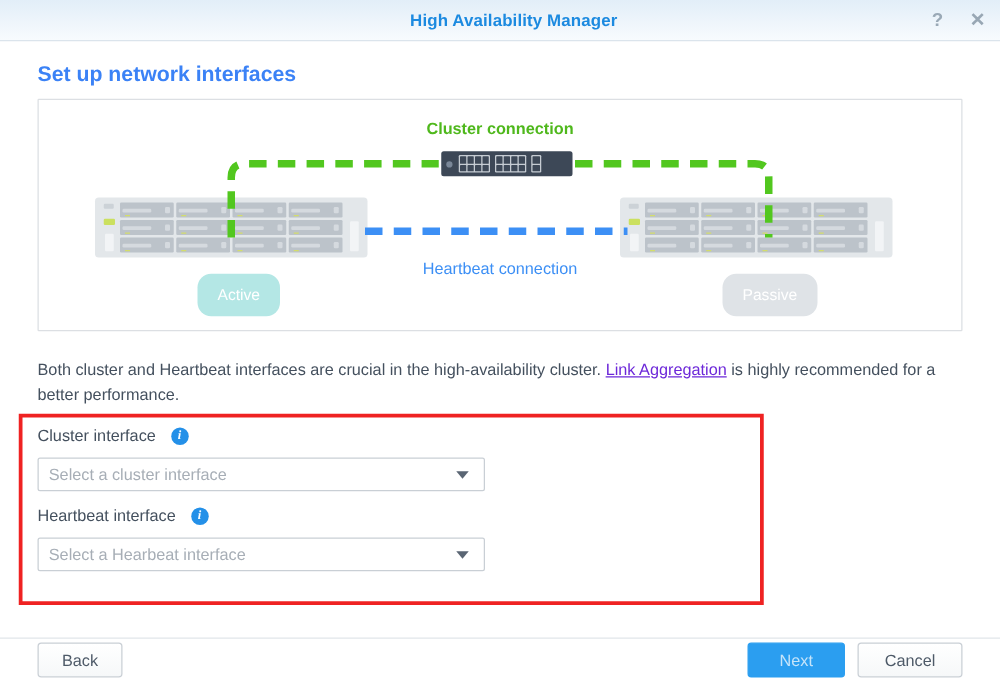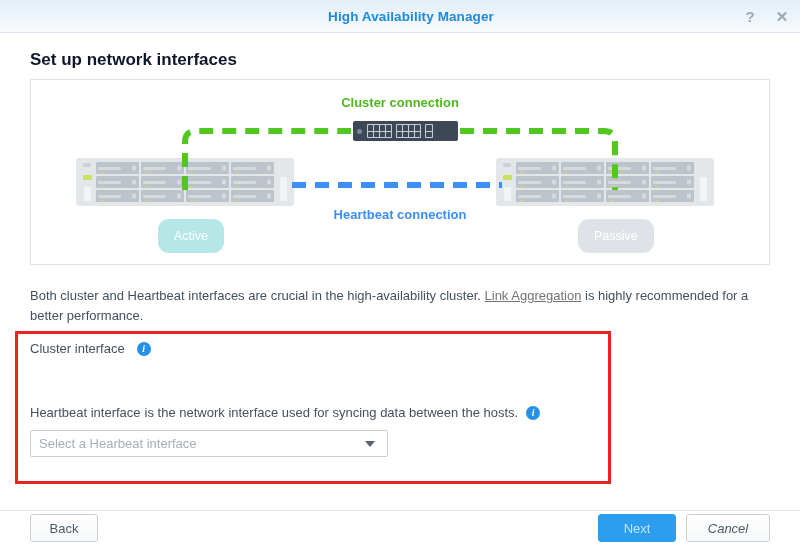--- a/index.html
+++ b/index.html
@@ -41,21 +41,21 @@
     cursor: pointer;
     font-weight: 600;
   }
   .tb-icon.close { font-size: 15px; color: #98a7b4; }
 
   
   .page-heading {
     margin: 17px 0 0 30px;
     font-size: 17px;
     font-weight: bold;
-    color: #0f172a;
+    color: #3b82f6;
   }
 
   
   .diagram-panel {
     position: absolute;
     left: 30px; top: 79px;
     width: 740px; height: 186px;
     border: 1px solid #dcdfe3;
     background: #ffffff;
     border-radius: 1px;
@@ -66,21 +66,21 @@
     position: absolute;
     left: 0; right: 0; top: 15px;
     text-align: center;
     font-size: 13px; font-weight: bold;
     color: #4fb81c;
   }
   .heartbeat-label {
     position: absolute;
     left: 0; right: 0; top: 127px;
     text-align: center;
-    font-size: 13px; font-weight: bold;
+    font-size: 13px; font-weight: normal;
     color: #3c8ff5;
   }
 
   
   .switch {
     position: absolute;
     left: 322px; top: 41px;
     width: 105px; height: 20px;
     background: #3d4857;
     border-radius: 2px;
@@ -196,21 +196,21 @@
 
   
   .desc {
     position: absolute;
     left: 30px; top: 286px;
     width: 735px;
     font-size: 13px;
     color: #44505e;
     line-height: 20px;
   }
-  .desc a { color: #737373; text-decoration: underline; text-align: right; }
+  .desc a { color: #6d28d9; text-decoration: underline; text-align: right; }
 
   
   .highlight-box {
     position: absolute;
     left: 15px; top: 331px;
     width: 596px; height: 153px;
     border: 3px solid #ef2222;
     background: transparent;
     z-index: 4;
     pointer-events: none;
@@ -285,21 +285,21 @@
     background: linear-gradient(to bottom, #ffffff, #f6f8f9);
     border-radius: 3px;
     font-size: 13px;
     color: #4e5a68;
     font-family: "Liberation Sans", sans-serif;
     cursor: pointer;
     padding: 5px 14px;
   }
   .btn.back   { left: 30px;  min-width: 68px; }
   .btn.next   { left: 598px; width: 78px; background: #2b9ef0; border-color: #2b9ef0; color: #c5e4fa; text-align: center; }
-  .btn.cancel { left: 686px; width: 84px; font-style: italic; }
+  .btn.cancel { left: 686px; width: 84px; }
 </style>
 </head>
 <body>
 
 <div class="titlebar">
   <div class="titlebar-title">High Availability Manager</div>
   <div class="titlebar-controls">
     <div class="tb-icon help">?</div>
     <div class="tb-icon close">✕</div>
   </div>
@@ -455,26 +455,29 @@
   </div>
 </div>
 
 <div class="desc"><span>Both cluster and Heartbeat interfaces are crucial in the high-availability cluster. </span><a href="#">Link Aggregation</a><span> is highly recommended for a better performance.</span></div>
 
 <div class="field cluster">
   <div class="field-label">
     <b>Cluster interface</b>
     <span class="info-icon">i</span>
   </div>
+  <div class="select-box">
+    <span class="select-text">Select a cluster interface</span>
+    <span class="caret"></span>
+  </div>
 </div>
 
 <div class="field heartbeat">
   <div class="field-label">
     <b>Heartbeat interface</b>
-    <span>is the network interface used for syncing data between the hosts.</span>
     <span class="info-icon">i</span>
   </div>
   <div class="select-box">
     <span class="select-text">Select a Hearbeat interface</span>
     <span class="caret"></span>
   </div>
 </div>
 
 <div class="highlight-box"></div>
 

